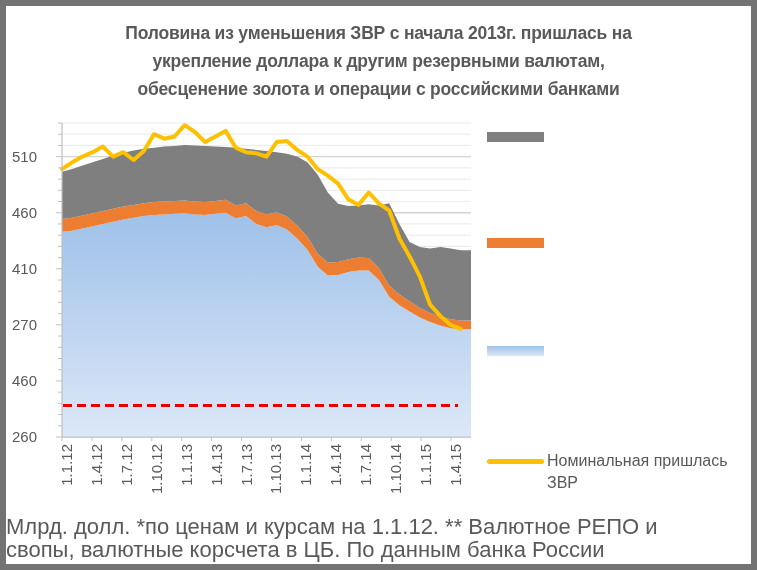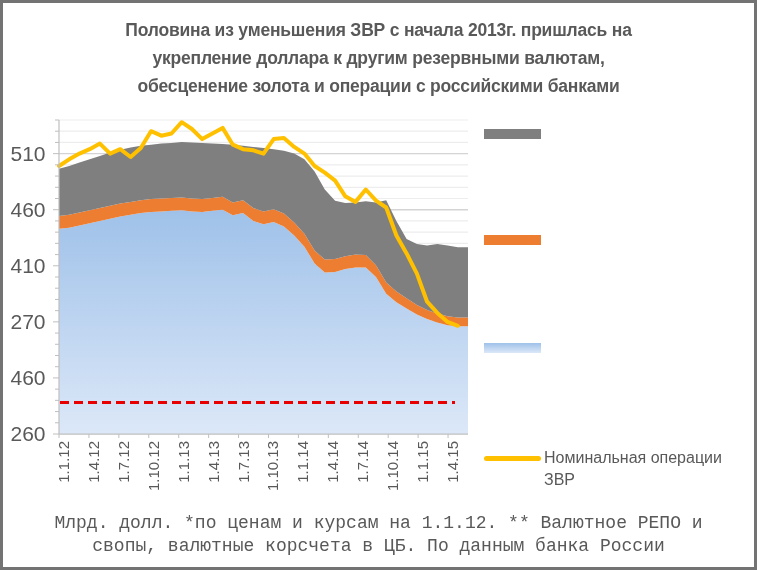--- a/index.html
+++ b/index.html
@@ -1,33 +1,33 @@
 <!DOCTYPE html>
 <html><head>
 <meta charset="utf-8">
 <style>
   html,body{margin:0;padding:0;background:#fff;}
   .panel{
     position:relative;width:757px;height:570px;box-sizing:border-box;
-    background:#fff;border:3px solid #737373;overflow:hidden;
+    background:#fff;border:6px solid #737373;overflow:hidden;
     font-family:"Liberation Sans",sans-serif;
   }
   .title{
     position:absolute;top:13px;left:0;right:0;text-align:center;
     font-size:17.5px;font-weight:bold;line-height:28px;color:#595959;
     white-space:pre-line;letter-spacing:-0.2px;
   }
   .footer{
-    position:absolute;top:509px;left:0;right:0;text-align:center;
-    font-size:18px;line-height:23px;color:#595959;white-space:pre-line;font-family:Liberation Mono, monospace;
+    position:absolute;top:509px;left:0;right:0;text-align:left;
+    font-size:22px;line-height:23px;color:#595959;white-space:pre-line;
   }
   .plot-svg{position:absolute;left:0;top:0;}
   .y-label{
-    position:absolute;left:6px;width:38px;text-align:center;
-    font-size:21px;line-height:18px;color:#595959;
+    position:absolute;left:6px;width:38px;text-align:left;
+    font-size:15px;line-height:18px;color:#595959;
   }
   .x-label{
     position:absolute;top:438px;font-size:15px;line-height:18px;color:#595959;
     white-space:nowrap;transform-origin:0 0;
     transform:rotate(-90deg) translateX(-100%);
   }
   .legend-item{position:absolute;left:481px;width:250px;}
   .legend-swatch{position:absolute;left:0;top:6px;width:57px;height:10px;}
   .legend-swatch.line{top:9px;height:5px;border-radius:3px;}
   .legend-text{
@@ -162,21 +162,21 @@
       <div class="legend-swatch" style="background: rgb(127, 127, 127);"></div>
     </div>
     <div class="legend-item" style="top:226px">
       <div class="legend-swatch" style="background: rgb(237, 125, 49);"></div>
     </div>
     <div class="legend-item" style="top:334px">
       <div class="legend-swatch" style="background: linear-gradient(rgb(159, 193, 233), rgb(220, 232, 248));"></div>
     </div>
     <div class="legend-item" style="top:444px">
       <div class="legend-swatch line" style="background: rgb(255, 192, 0);"></div>
-      <div class="legend-text">Номинальная операции
+      <div class="legend-text">Номинальная пришлась
 ЗВР</div>
     </div>
   </div>
 
   <div class="footer">Млрд. долл. *по ценам и курсам на 1.1.12. ** Валютное РЕПО и
 свопы, валютные корсчета в ЦБ. По данным банка России</div>
 
 </div>
 
 </body></html>

